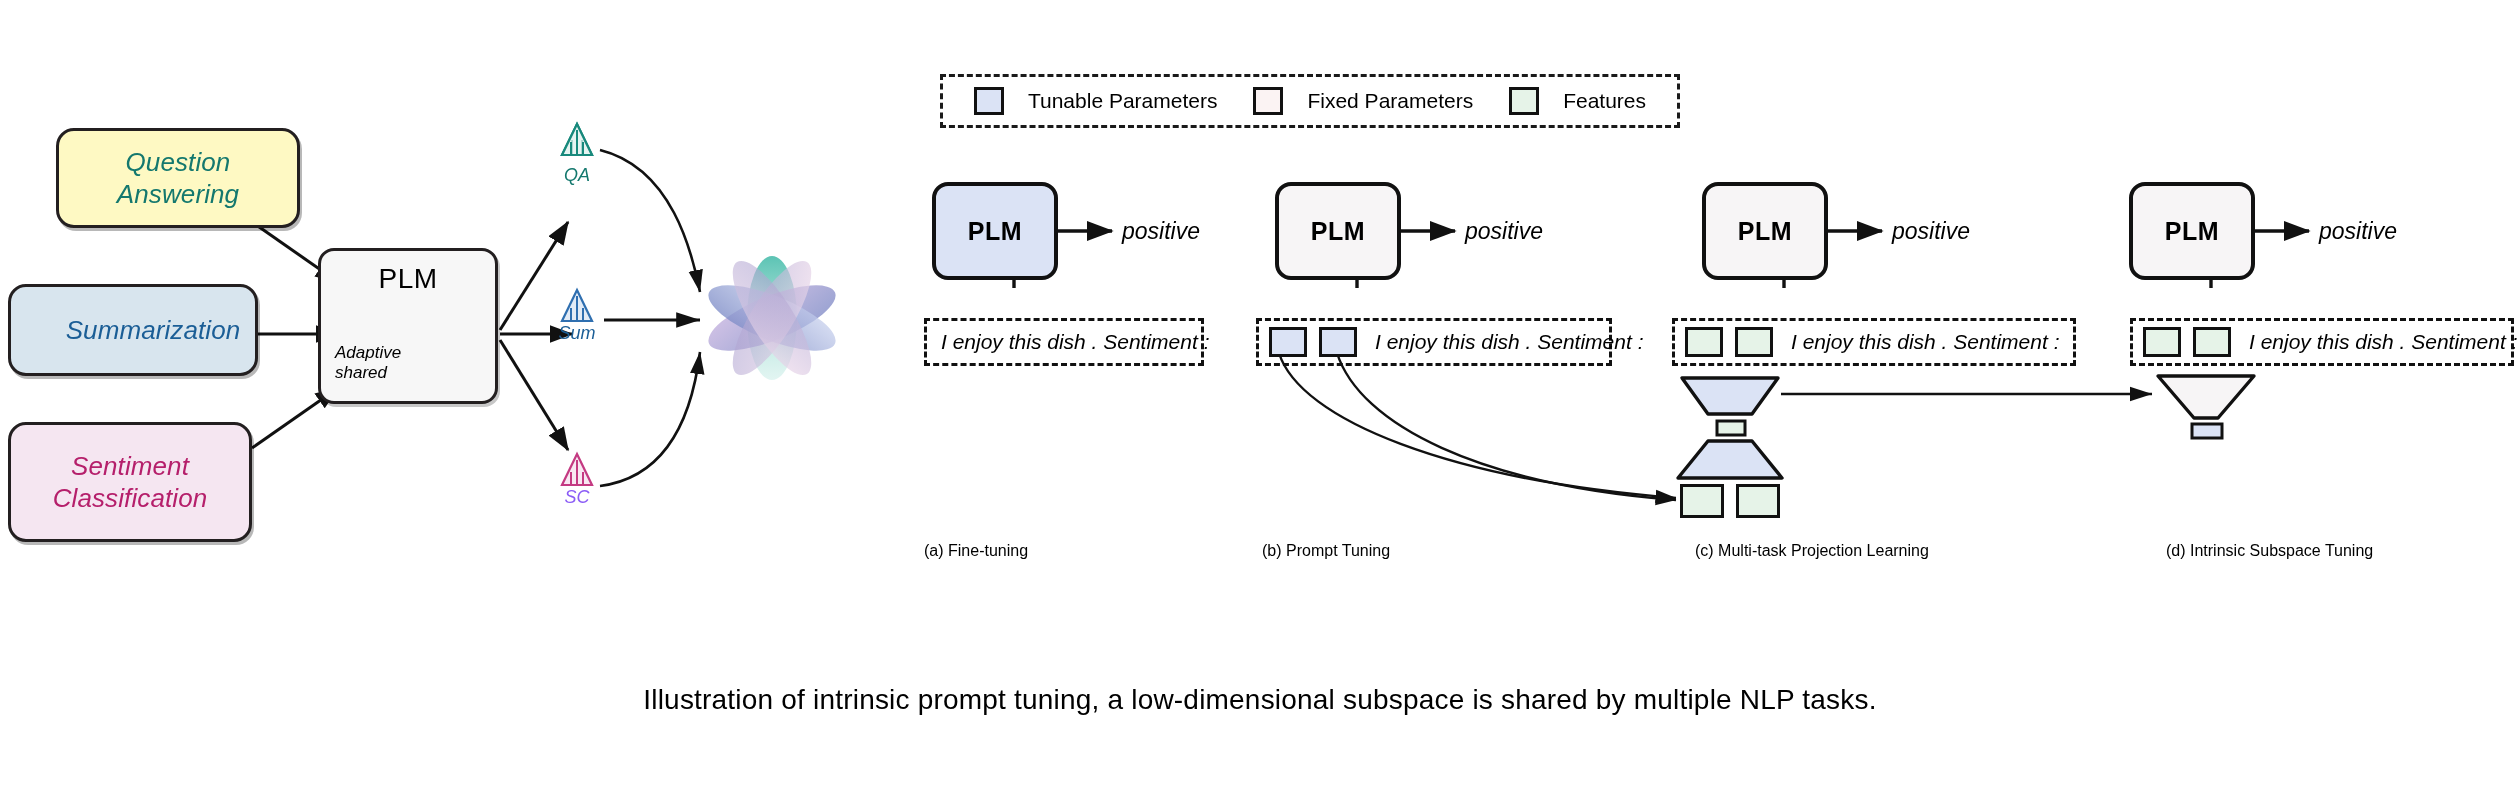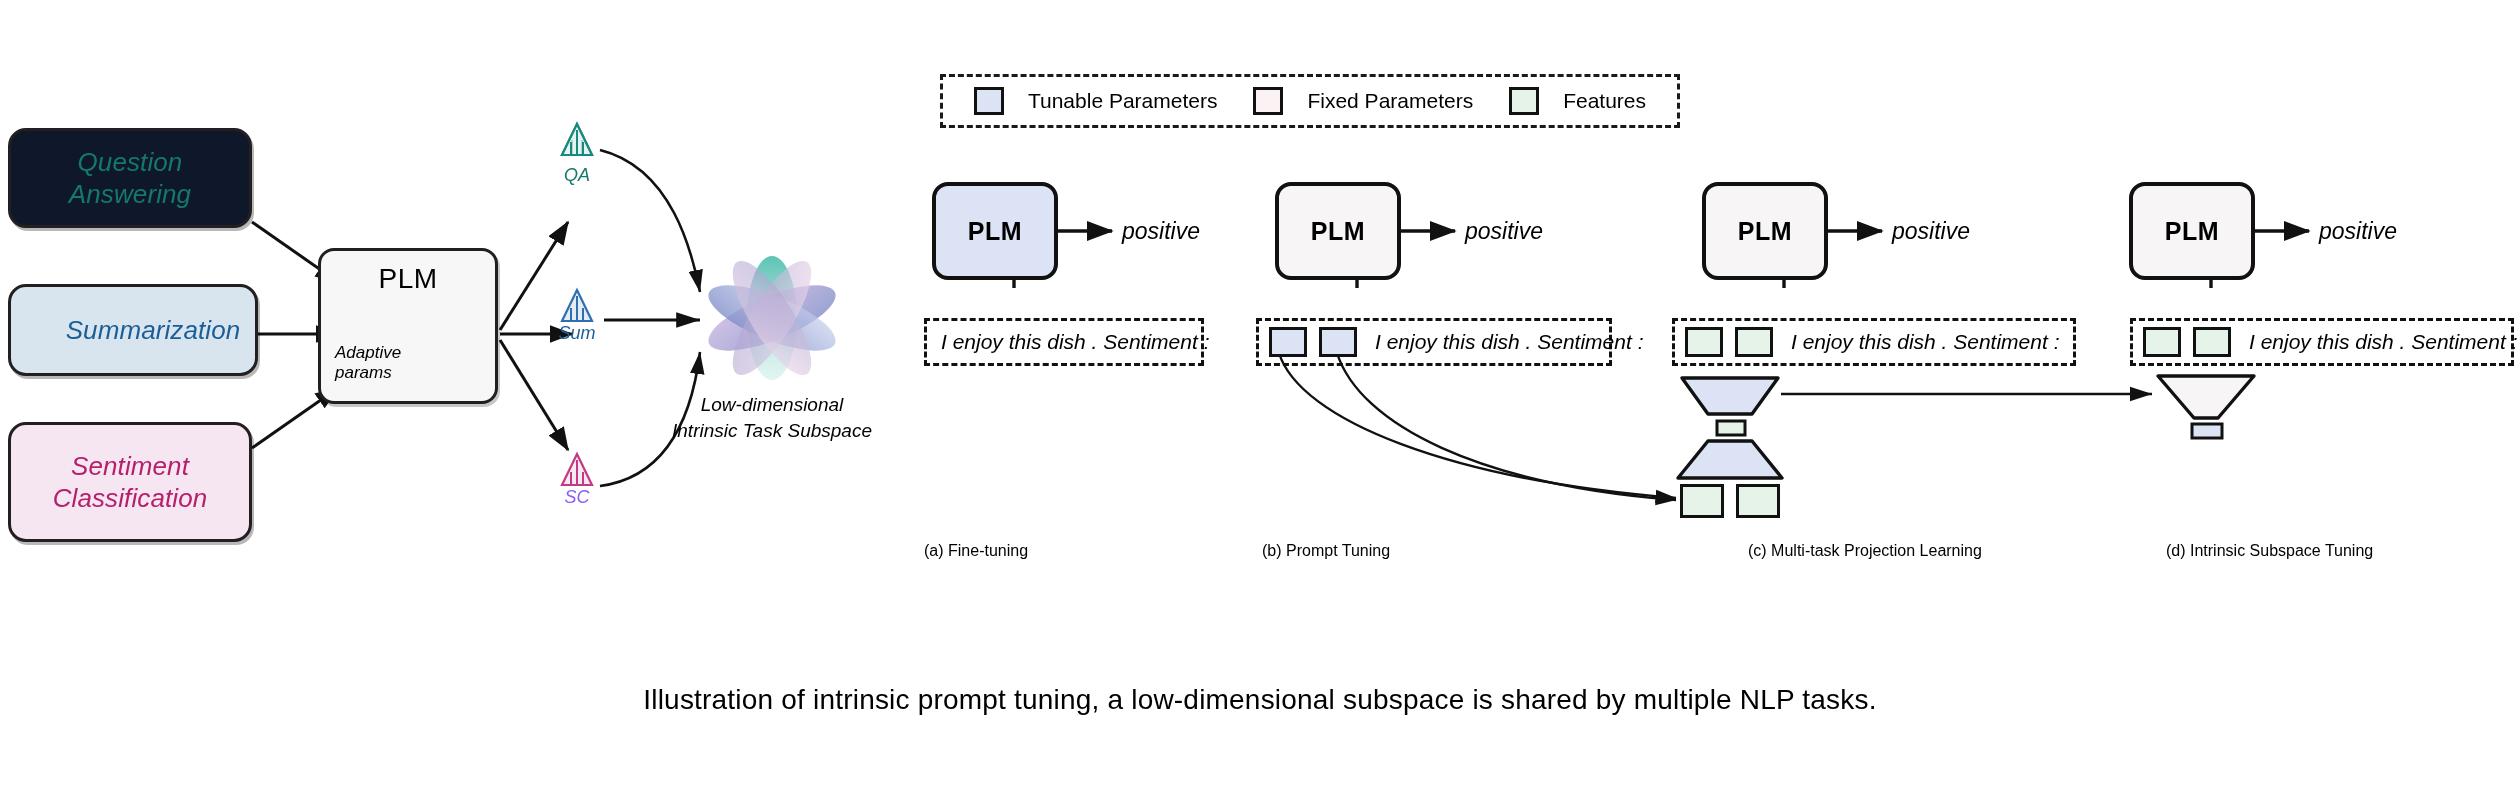--- a/index.html
+++ b/index.html
@@ -30,21 +30,21 @@
     display: flex;
     align-items: center;
     justify-content: center;
     text-align: center;
     font-style: italic;
     font-size: 26px;
     line-height: 1.25;
     letter-spacing: .1px;
     box-shadow: 2px 3px 0 rgba(0,0,0,.28);
   }
-  .task-qa  { background: #0f172a; color: #14786e; }
+  .task-qa  { background: #fef9c3; color: #14786e; margin-left: 48px; }
   .task-sum { background: #d8e5ee; color: #1b5e96; }
   .task-sc  { background: #f5e6f1; color: #b51f6b; }
 
   .plm-left {
     position: absolute;
     border: 3px solid #231f20;
     border-radius: 16px;
     background: #f7f7f7;
     box-sizing: border-box;
     box-shadow: 2px 3px 0 rgba(0,0,0,.22);
@@ -309,32 +309,28 @@
     <div>
       <span>Sentiment</span><br>
       <span>Classification</span>
     </div>
   </div>
 
   <div class="plm-left" style="left:318px; top:248px; width:180px; height:156px;">
     <div class="plm-left-title">PLM</div>
     <div class="adaptive-label">
       <span>Adaptive</span><br>
-      <span>params</span>
+      <span>shared</span>
     </div>
   </div>
 
   <div class="tri-label lbl-qa" style="left:542px; top:157px;">QA</div>
   <div class="tri-label lbl-sum" style="left:542px; top:323px;">Sum</div>
   <div class="tri-label lbl-sc" style="left:542px; top:487px;">SC</div>
 
-  <div class="subspace-caption" style="left:642px; top:392px;">
-    <span>Low-dimensional</span><br>
-    <span>Intrinsic Task Subspace</span>
-  </div>
 
   <div class="legend-box" style="left:940px; top:74px; width:740px; height:54px;">
     <div class="legend-item">
       <span class="legend-swatch sw-tunable"></span>
       <span>Tunable Parameters</span>
     </div>
     <div class="legend-item">
       <span class="legend-swatch sw-fixed"></span>
       <span>Fixed Parameters</span>
     </div>
@@ -363,21 +359,21 @@
   <div class="plm-box plm-fixed" style="left:1702px; top:182px; width:126px; height:98px;">PLM</div>
   <div class="positive-label" style="left:1892px; top:218px;">positive</div>
   <div class="input-dash" style="left:1672px; top:318px; width:404px; height:48px; padding-left:10px; gap:12px;">
     <span class="token tok-feature"></span>
     <span class="token tok-feature"></span>
     <span class="input-text" style="margin-left:6px;">I enjoy this dish . Sentiment :</span>
   </div>
 
   <span class="token tok-feature" style="position:absolute; left:1680px; top:484px; width:44px; height:34px;"></span>
   <span class="token tok-feature" style="position:absolute; left:1736px; top:484px; width:44px; height:34px;"></span>
-  <div class="panel-caption" style="left:1748px; top:542px;">(c) Multi-task Projection Learning</div>
+  <div class="panel-caption" style="left:1695px; top:542px;">(c) Multi-task Projection Learning</div>
 
   <div class="plm-box plm-fixed" style="left:2129px; top:182px; width:126px; height:98px;">PLM</div>
   <div class="positive-label" style="left:2319px; top:218px;">positive</div>
   <div class="input-dash" style="left:2130px; top:318px; width:384px; height:48px; padding-left:10px; gap:12px;">
     <span class="token tok-feature"></span>
     <span class="token tok-feature"></span>
     <span class="input-text" style="margin-left:6px;">I enjoy this dish . Sentiment :</span>
   </div>
   <div class="panel-caption" style="left:2126px; top:542px;margin-left:40px;">(d) Intrinsic Subspace Tuning</div>
 

